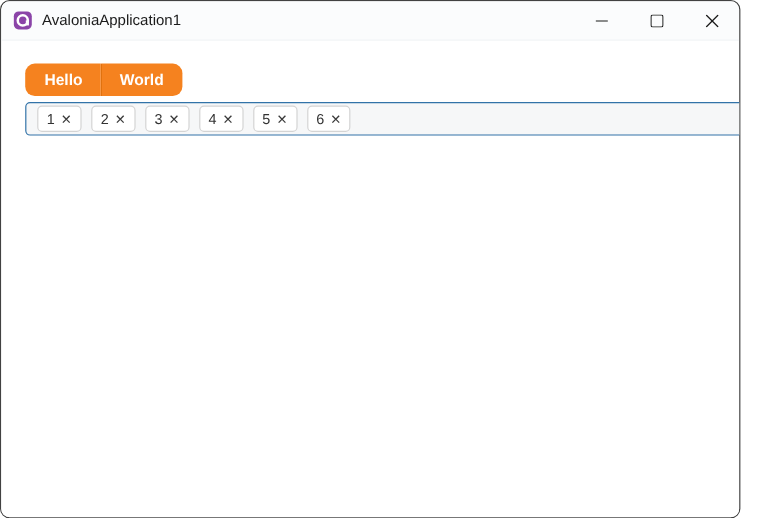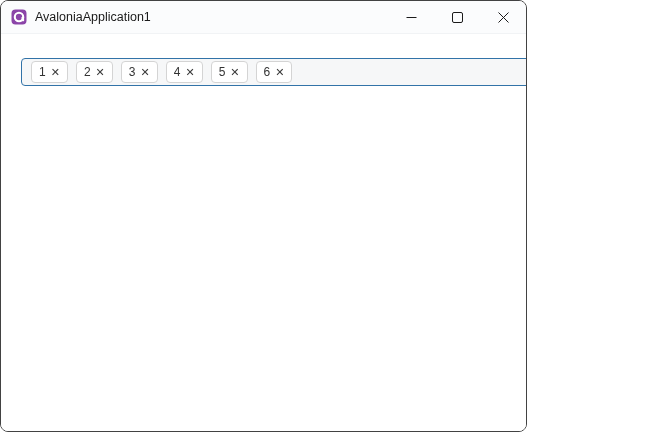--- a/index.html
+++ b/index.html
@@ -3,21 +3,21 @@
 <meta charset="utf-8">
 <style>
   * { margin: 0; padding: 0; box-sizing: border-box; }
   html, body {
     width: 647px; height: 432px;
     font-family: "Liberation Sans", sans-serif;
     background: #ffffff;
     overflow: hidden;
   }
   .window {
-    width: 527px; height: 432px;
+    width: 617px; height: 432px;
     background: #ffffff;
     border: 1px solid #424242;
     border-radius: 8px;
     overflow: hidden;
     display: flex;
     flex-direction: column;
   }
   
   .titlebar {
     height: 33px;
@@ -149,20 +149,24 @@
         <svg width="11" height="11" viewBox="0 0 11 11">
             <line x1="0.5" y1="0.5" x2="10.5" y2="10.5" stroke="#1a1a1a" stroke-width="1"></line>
             <line x1="10.5" y1="0.5" x2="0.5" y2="10.5" stroke="#1a1a1a" stroke-width="1"></line>
           </svg>
       </span>
     </button>
   </div>
 
   <div class="content">
 
+    <div class="btn-group">
+      <button class="seg-btn first">Hello</button>
+      <button class="seg-btn last">World</button>
+    </div>
 
     <div class="tagbox">
       <span class="chip">
         <span class="chip-label">1</span>
         <button class="chip-x">✕</button>
       </span>
       <span class="chip">
         <span class="chip-label">2</span>
         <button class="chip-x">✕</button>
       </span>

